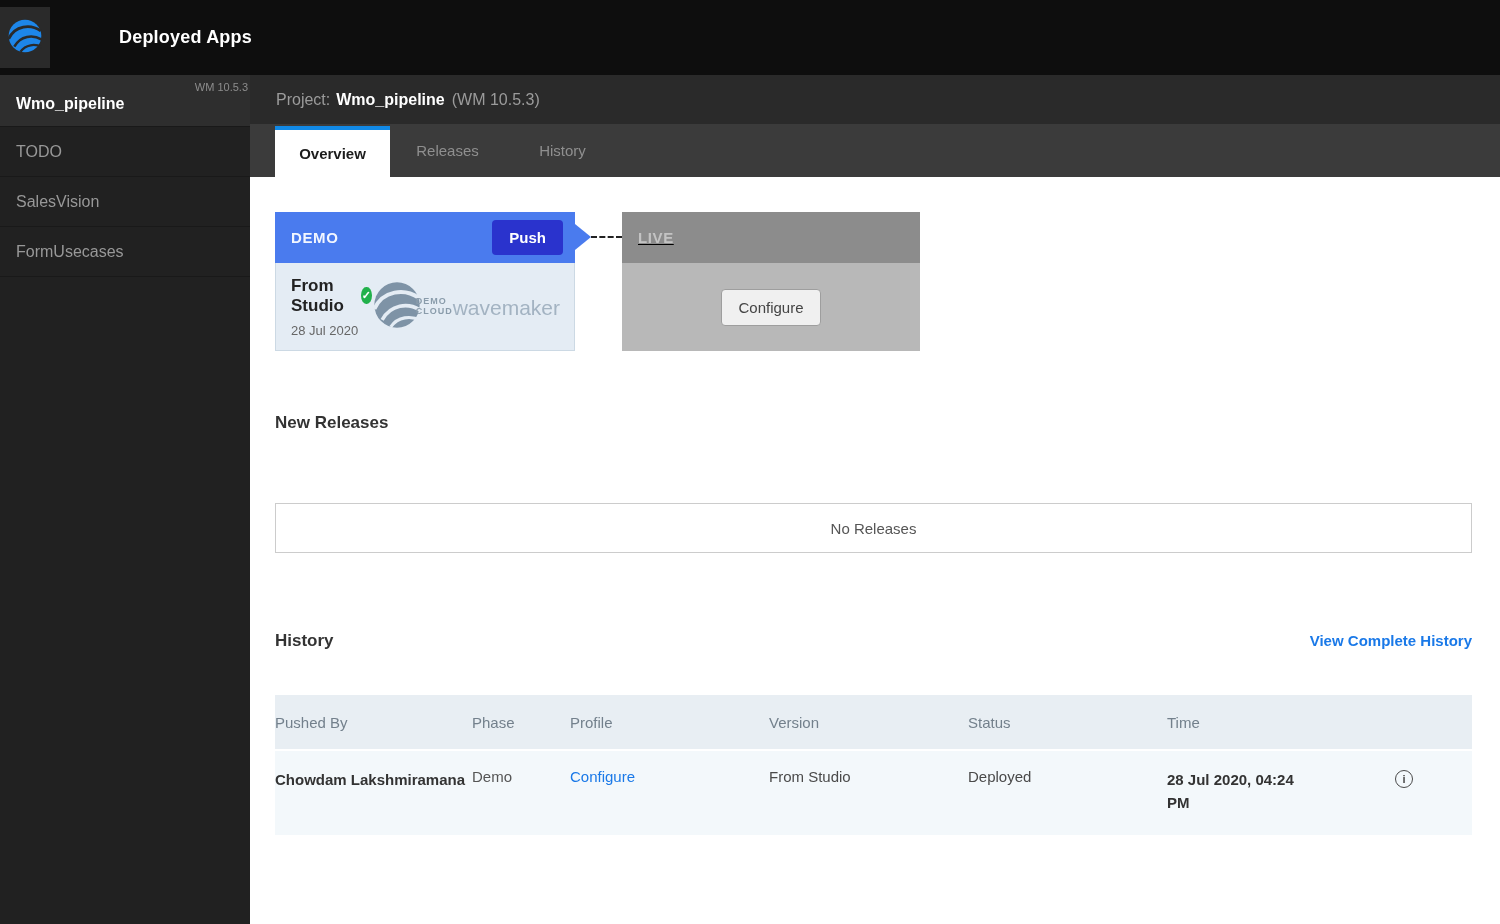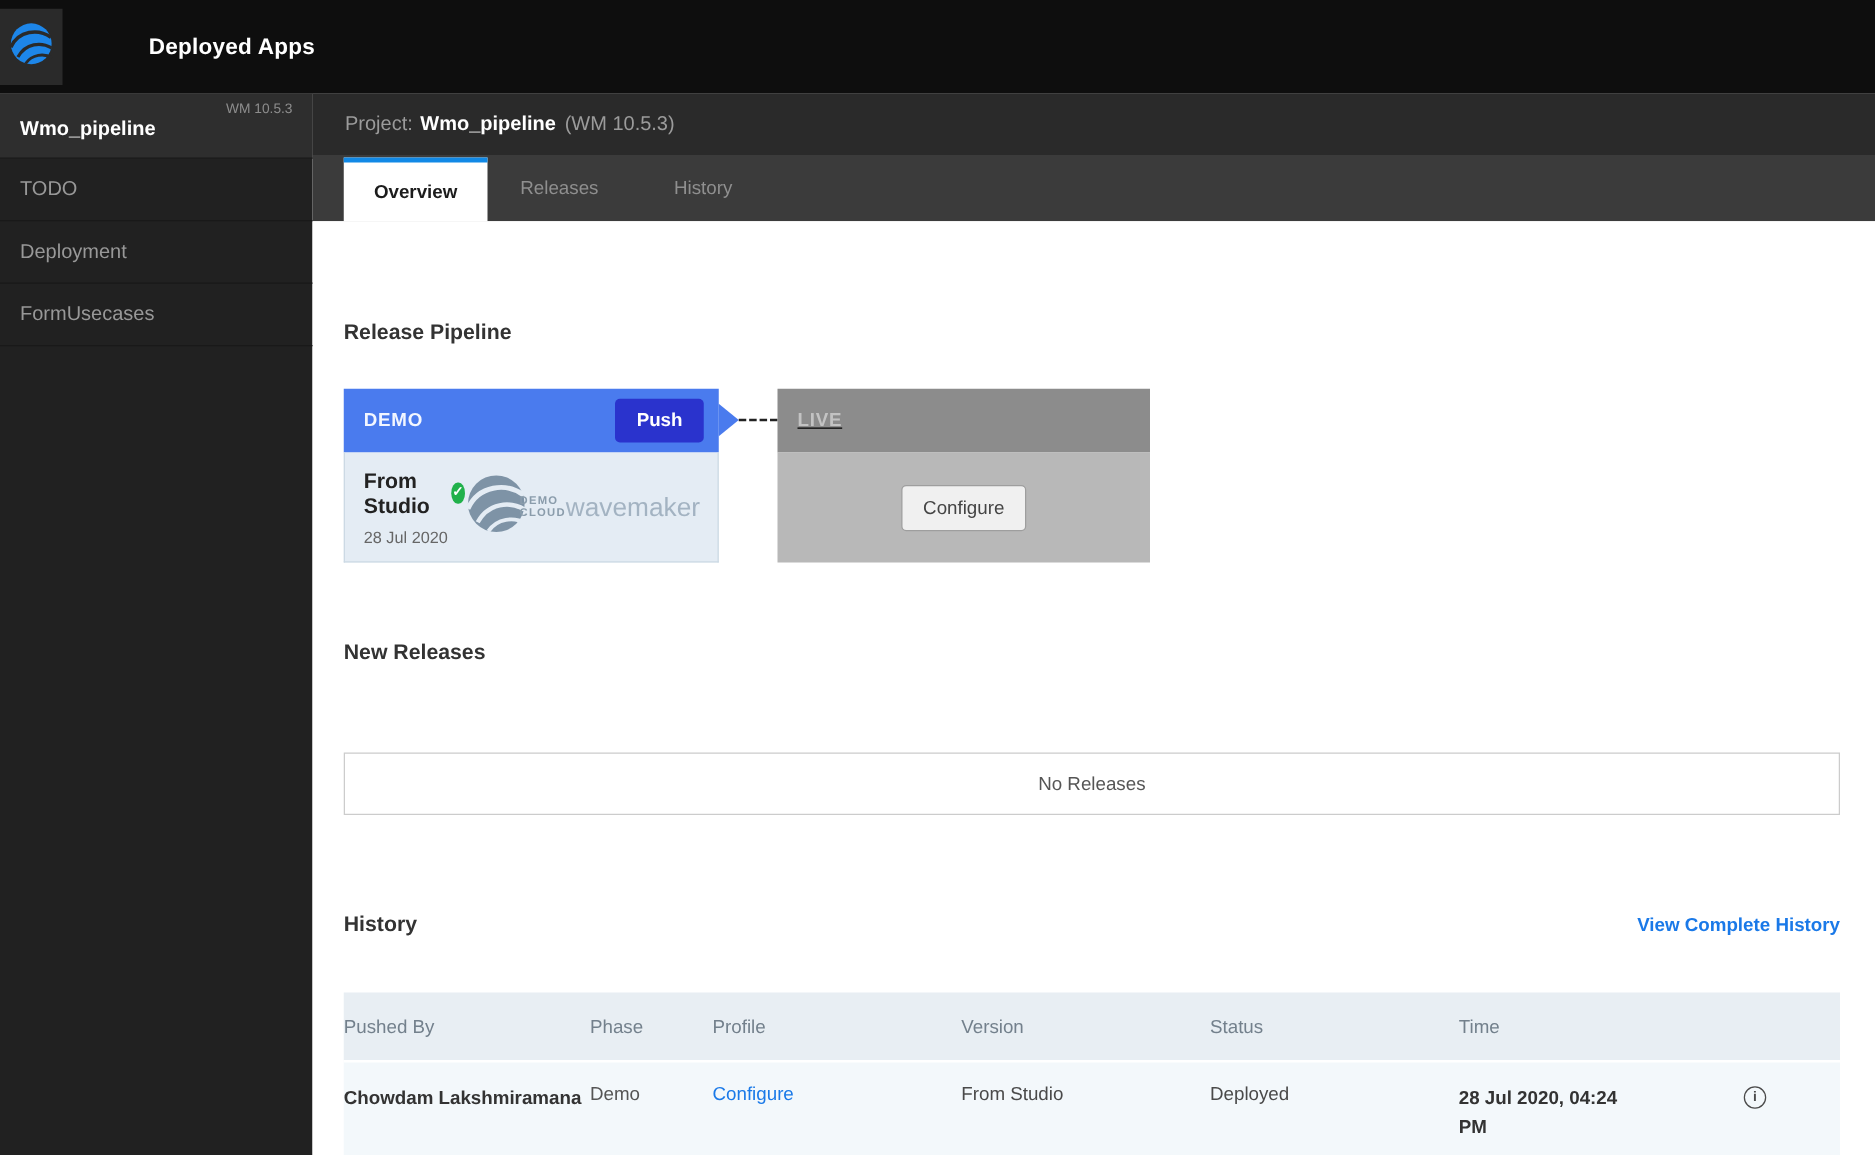--- a/index.html
+++ b/index.html
@@ -12,21 +12,21 @@
   .topbar-title { color:#ffffff; font-size:18px; font-weight:600; margin-left:33px; letter-spacing:0.2px; }
 
   
   .layout { display:flex; height:863px; }
 
   
   .sidebar { width:250px; background:#212121; flex-shrink:0; }
   .side-item { position:relative; height:50px; line-height:50px; padding-left:16px;
                color:#989898; font-size:16px; border-bottom:1px solid #191919; cursor:pointer; }
   .side-item.selected { background:#2e2e2e; color:#ffffff; font-weight:bold; height:52px; line-height:58px; }
-  .side-version { position:absolute; top:7px; right:16px; font-size:11px; line-height:11px;
+  .side-version { position:absolute; top:7px; right:2px; font-size:11px; line-height:11px;
                   color:#8d8d8d; font-weight:normal; }
 
   
   .main { flex:1; display:flex; flex-direction:column; min-width:0; }
   .project-header { height:49px; background:#2a2a2a; display:flex; align-items:center;
                     padding-left:26px; font-size:16px; color:#9b9b9b; flex-shrink:0; }
   .project-name { color:#ffffff; font-weight:bold; margin:0 7px 0 6px; }
 
   .tabbar { height:53px; background:#3b3b3b; display:flex; padding-left:25px; flex-shrink:0; }
   .tab { width:115px; text-align:center; line-height:53px; font-size:15px; color:#8f8f8f; cursor:pointer; }
@@ -115,21 +115,21 @@
 
   <div class="sidebar">
     <div class="side-item selected">
       <span>Wmo_pipeline</span>
       <span class="side-version">WM 10.5.3</span>
     </div>
     <div class="side-item">
       <span>TODO</span>
     </div>
     <div class="side-item">
-      <span>Deployment</span>
+      <span>SalesVision</span>
     </div>
     <div class="side-item">
       <span>FormUsecases</span>
     </div>
   </div>
 
   <div class="main">
 
     <div class="project-header">
       <span>Project:</span>
@@ -138,21 +138,20 @@
     </div>
 
     <div class="tabbar">
       <div class="tab active">Overview</div>
       <div class="tab">Releases</div>
       <div class="tab">History</div>
     </div>
 
     <div class="content">
 
-      <h2 class="section h-pipeline">Release Pipeline</h2>
 
       <div class="pipeline-row">
 
         <div class="card-demo">
           <div class="card-header">
             <span class="stage-title">DEMO</span>
             <button class="push-btn">Push</button>
           </div>
           <div class="card-body">
             <div>

